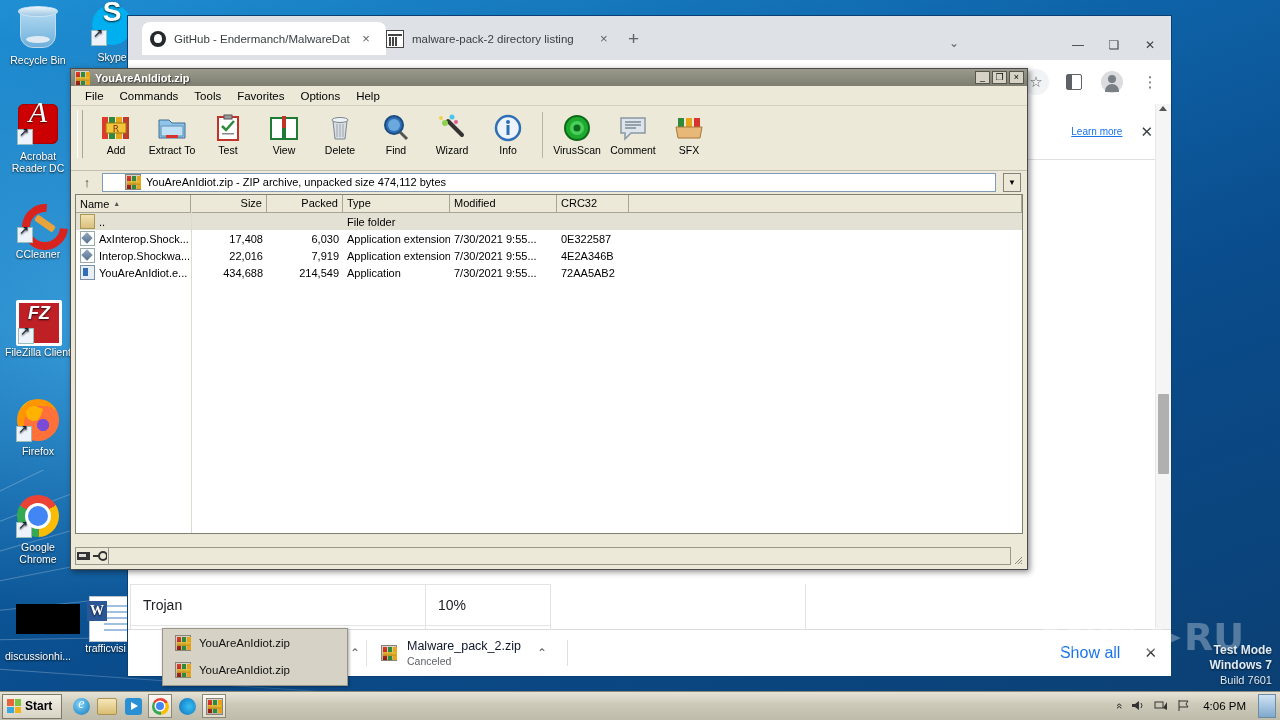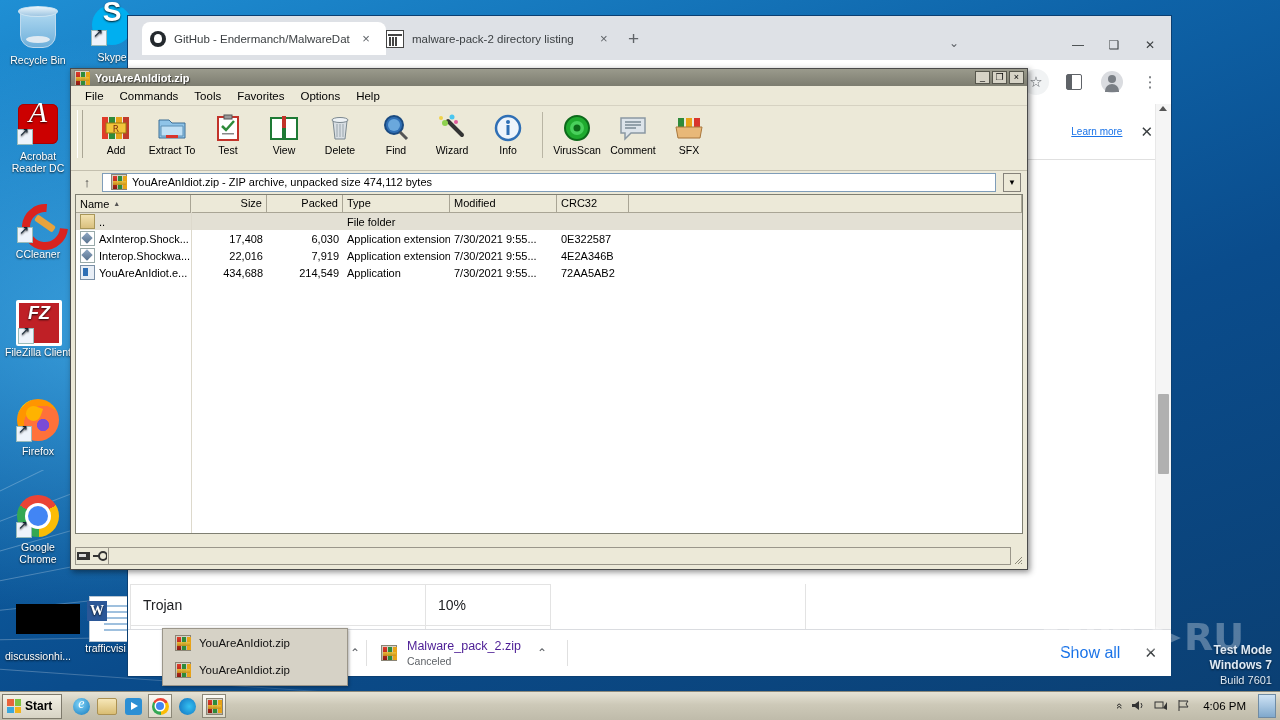--- a/index.html
+++ b/index.html
@@ -114,21 +114,21 @@
   .ch-scroll{position:absolute;right:0;top:88px;width:15px;height:526px;background:#f5f5f5;border-left:1px solid #e8e8e8;}
   .ch-scroll .up{position:absolute;top:2px;left:3px;width:0;height:0;border-left:4px solid transparent;
     border-right:4px solid transparent;border-bottom:5px solid #555;}
   .ch-scroll .thumb{position:absolute;left:2px;width:11px;background:#b0b0b0;border-radius:1px;}
 
   
   .dl-shelf{position:absolute;left:0;bottom:0;width:1043px;height:46px;background:#fff;border-top:1px solid #dadce0;
     display:flex;align-items:center;}
   .dl-item{display:flex;align-items:center;height:46px;padding:0 14px;gap:10px;}
   .dl-chev{font-size:12px;color:#5f6368;width:22px;text-align:center;}
-  .dl-name{font-size:12.5px;color:#4c1d95;line-height:15px;}
+  .dl-name{font-size:12.5px;color:#0f172a;line-height:15px;}
   .dl-sub{font-size:10.5px;color:#5f6368;line-height:14px;}
   .dl-sep{width:1px;height:26px;background:#e0e0e0;}
   .dl-right{margin-left:auto;display:flex;align-items:center;gap:14px;padding-right:14px;}
   .showall{font-size:16px;color:#1a73e8;padding:5px 10px;}
   .dl-x{font-size:15px;color:#3c4043;}
 
   
   .rar-ic{width:16px;height:16px;position:relative;display:inline-block;flex:none;
     background:linear-gradient(180deg,#d8d3c6,#b9b2a2);border:1px solid #8a8475;box-sizing:border-box;}
   .rar-ic:before{content:"";position:absolute;left:1px;top:1px;width:4px;height:13px;
@@ -151,21 +151,21 @@
   .wr-toolbar{height:60px;background:#ece9d8;display:flex;align-items:flex-start;padding:4px 0 0 6px;
     border-bottom:1px solid #c3bfae;}
   .tb-btn{width:56px;text-align:center;font-size:10.5px;color:#000;padding-top:3px;}
   .tb-btn .g{width:32px;height:30px;margin:0 auto 1px;position:relative;}
   .tb-sep{width:1px;height:46px;background:#b9b5a4;margin:2px 6px 0;}
   .tb-grip{width:4px;height:48px;border-left:1px solid #fff;border-right:1px solid #aaa695;margin:0 5px 0 0;}
 
   .wr-addr{height:22px;background:#ece9d8;display:flex;align-items:center;padding:0 6px;gap:5px;}
   .addr-up{width:20px;height:19px;display:flex;align-items:center;justify-content:center;font-size:13px;color:#333;}
   .addr-box{flex:1;height:19px;background:#fff;border:1px solid #7f9db9;display:flex;align-items:center;
-    padding:0 6px;font-size:11px;color:#000;box-sizing:border-box;}
+    padding:0 20px;font-size:11px;color:#000;box-sizing:border-box;}
   .addr-box .rar-ic{margin:0 5px 0 2px;}
   .addr-drop{width:16px;height:17px;background:#ece9d8;border:1px solid #85827a;display:flex;align-items:center;
     justify-content:center;font-size:8px;margin-left:2px;}
 
   .wr-list{margin:1px 4px 0;height:338px;background:#fff;border:1px solid #7f7f72;position:relative;overflow:hidden;}
   .wr-head{height:17px;background:#ece9d8;display:flex;font-size:11px;color:#000;border-bottom:1px solid #a9a595;}
   .wr-head div{border-right:1px solid #a9a595;padding:2px 4px;box-sizing:border-box;overflow:hidden;white-space:nowrap;}
   .wr-row{height:17px;display:flex;font-size:11px;color:#000;align-items:center;}
   .wr-row.sel{background:#e3e0d4;}
   .wr-row div{padding:0 4px;box-sizing:border-box;overflow:hidden;white-space:nowrap;}

